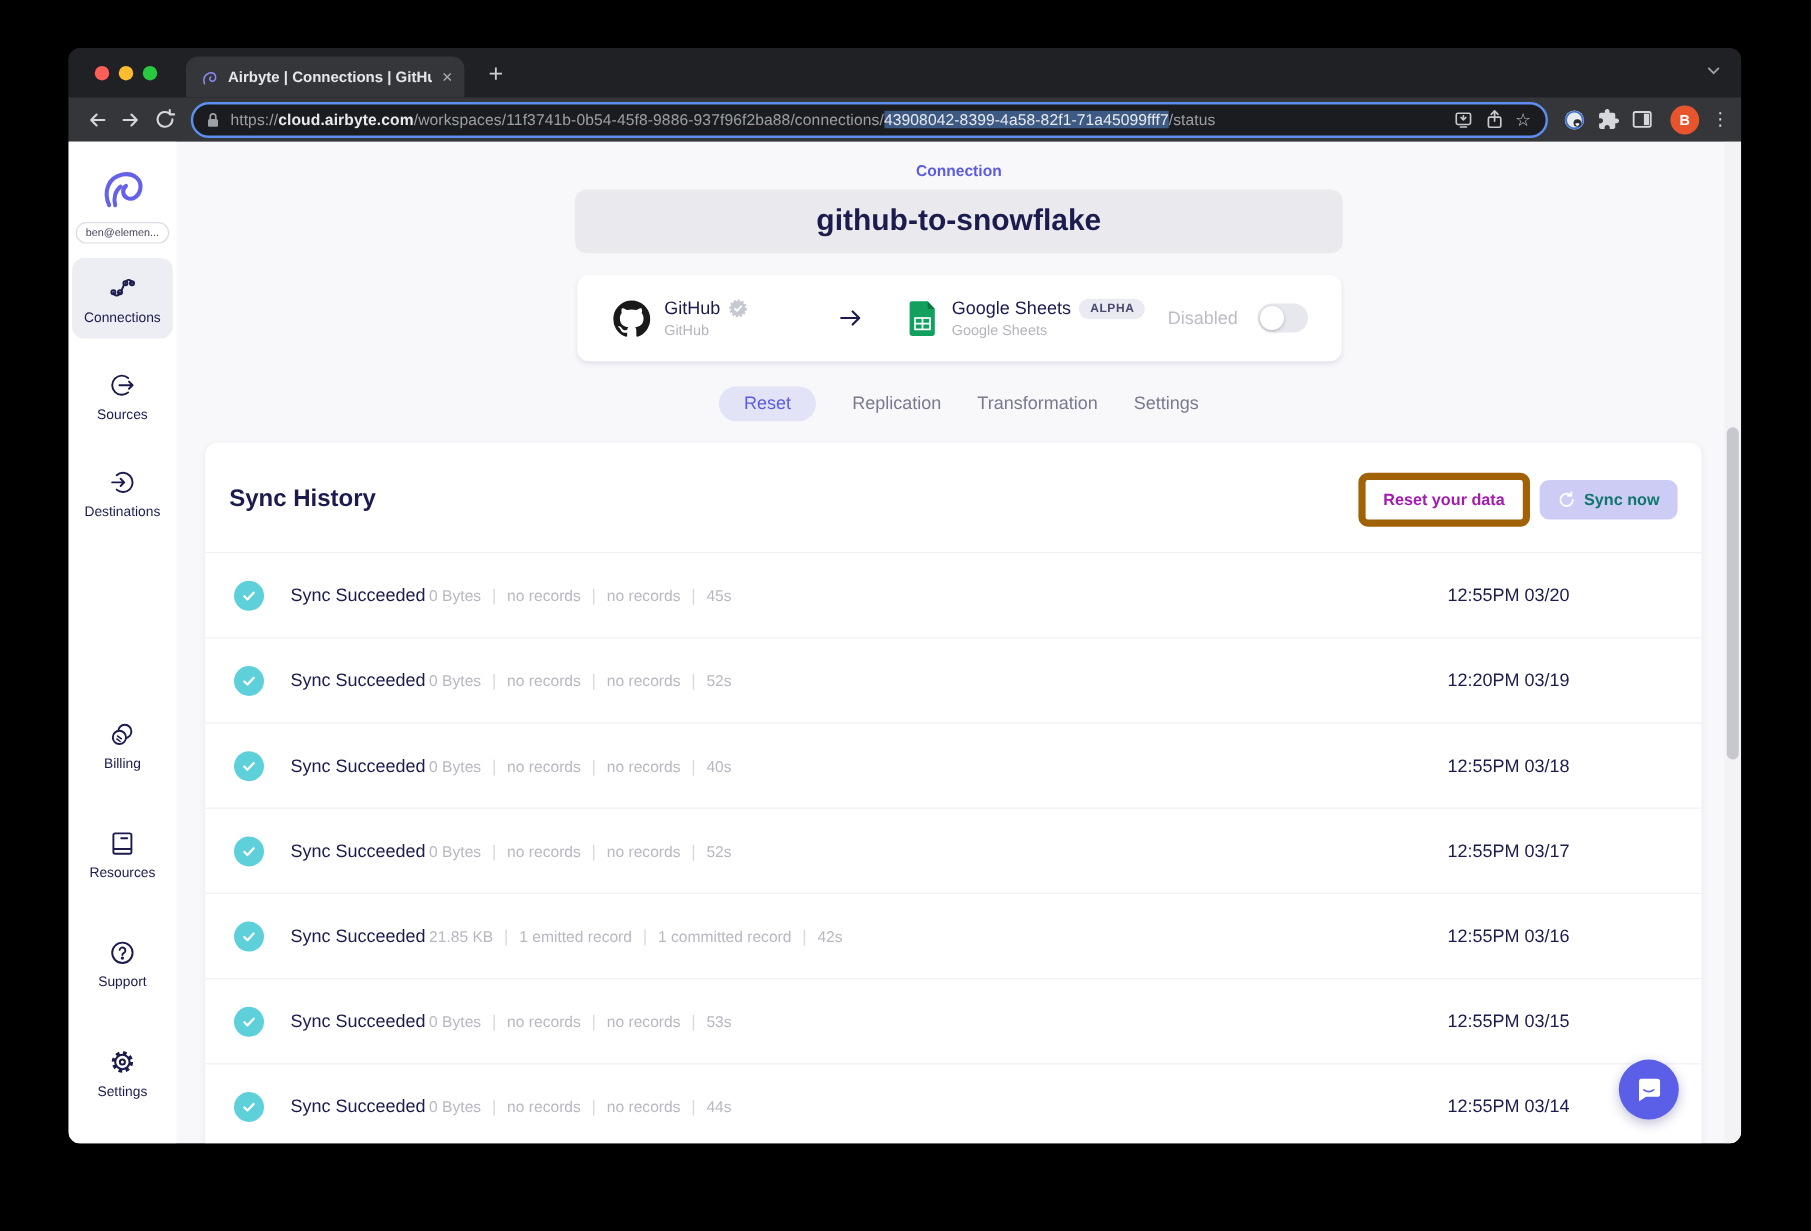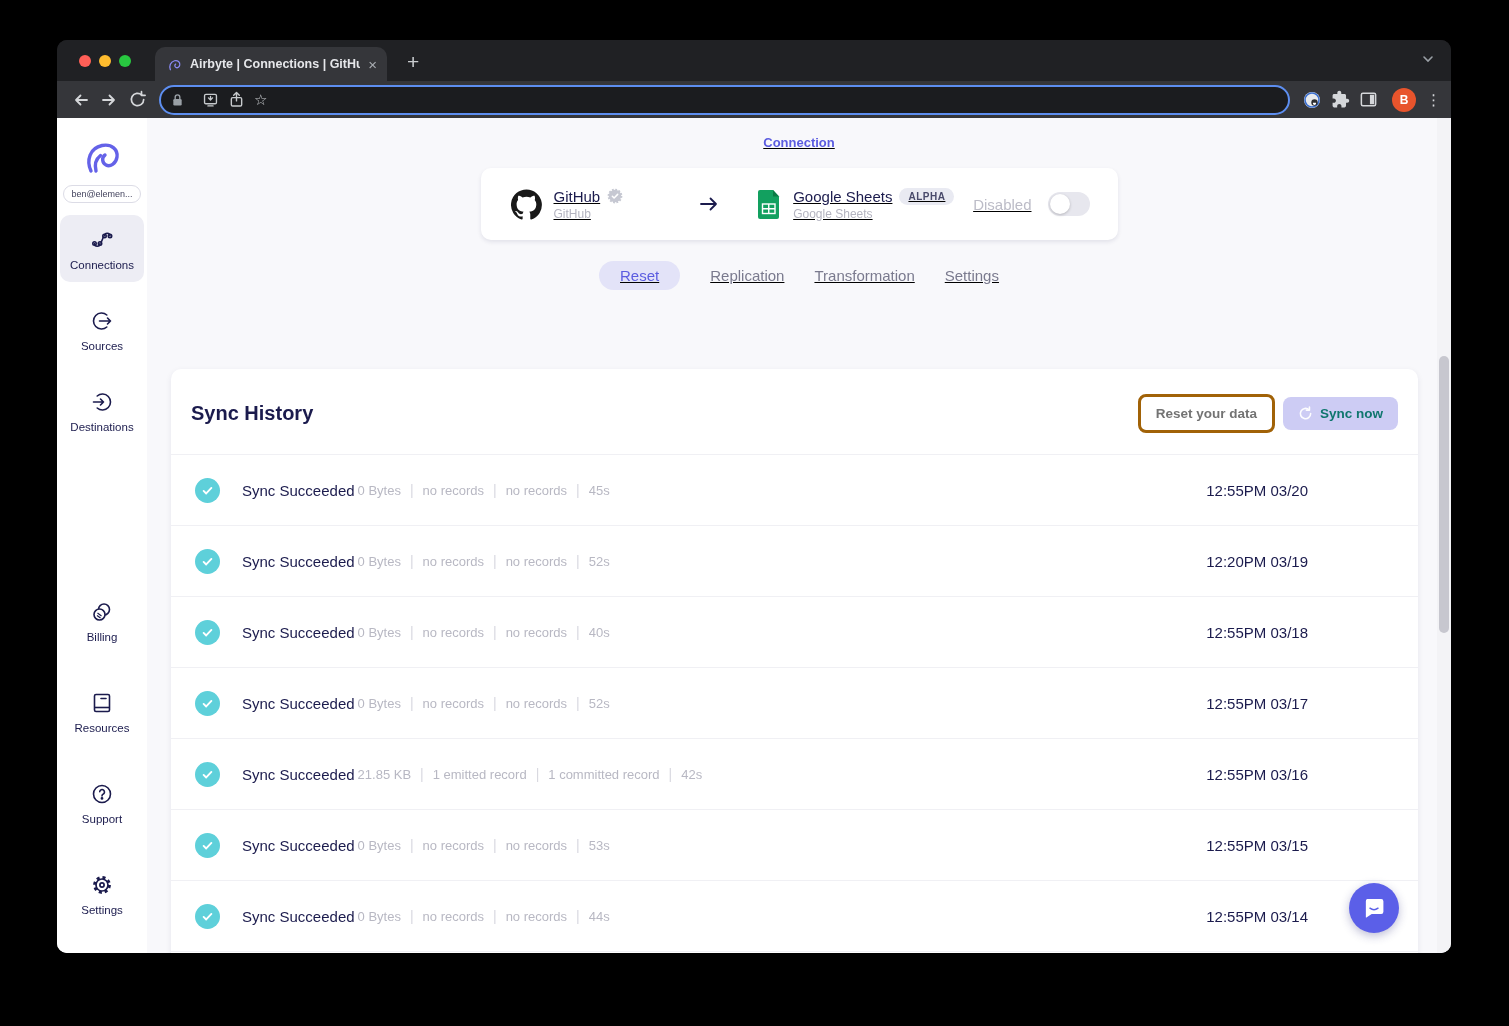--- a/index.html
+++ b/index.html
@@ -31,21 +31,21 @@
   .content { flex:1; display:flex; background:#f8f8fb; overflow:hidden; position:relative; }
   .sidebar { width:90px; background:#ffffff; display:flex; flex-direction:column; align-items:center; padding-top:18px; flex-shrink:0; }
   .ws-badge { margin-top:9px; border:1px solid #dcdce6; border-radius:10px; font-size:9px; color:#44445e; padding:3px 7px; background:#fff; white-space:nowrap; }
   .nav-item { width:84px; display:flex; flex-direction:column; align-items:center; gap:7px; padding:13px 0 11px; border-radius:10px; color:#1b1b4d; }
   .nav-item.active { background:#ededf4; }
   .nav-item .lbl { font-size:11.5px; }
   .nav-top { margin-top:12px; display:flex; flex-direction:column; gap:14px; align-items:center; }
   .nav-bottom { margin-top:auto; display:flex; flex-direction:column; gap:24px; align-items:center; padding-bottom:26px; }
   .sideicon { width:24px; height:24px; }
 
-  .main { flex:1; position:relative; overflow:hidden;text-decoration:underline; }
+  .main { flex:1; position:relative; overflow:hidden; }
   .eyebrow { text-align:center; margin-top:17px; color:#5b5ce0; font-weight:bold; font-size:13px; }
   .title-box { width:640px; margin:8px auto 0; height:53px; background:#e9e9ee; border-radius:10px; display:flex; align-items:center; justify-content:center; font-size:25px; font-weight:bold; color:#1b1b4d; }
   .conn-card { width:637px; margin:18px auto 0; height:72px; background:#fff; border-radius:10px; box-shadow:0 2px 4px rgba(26,26,77,.10); display:flex; align-items:center; padding:0 28px 0 30px; }
   .ep { display:flex; align-items:center; gap:12px; }
   .ep-meta { display:flex; flex-direction:column; gap:2px; }
   .ep-name-row { display:flex; align-items:center; gap:7px; }
   .ep-name { font-size:15px; color:#1b1b4d; }
   .ep-sub { font-size:12px; color:#b4b4c0; }
   .alpha-pill { background:#e9eaf2; color:#494a6b; font-size:10px; font-weight:bold; letter-spacing:.5px; padding:3px 9px; border-radius:9px; }
   .flow-arrow { margin:0 38px 0 76px; color:#1b1b4d; display:flex; }
@@ -56,21 +56,21 @@
 
   .tabs { display:flex; justify-content:center; align-items:center; gap:30px; margin-top:21px; font-size:15px; color:#7a7a8e; }
   .apptab { padding:6px 0; }
   .apptab.active { background:#e3e3f8; color:#5b5ce0; padding:6px 21px; border-radius:999px; }
 
   .sync-card { position:absolute; left:24px; top:251px; width:1247px; bottom:-12px; background:#fff; border-radius:10px; box-shadow:0 2px 6px rgba(26,26,77,.08); overflow:hidden; }
   .sync-header { display:flex; align-items:center; padding:25px 20px 21px 20px; }
   .sync-title { font-size:20px; font-weight:bold; color:#1b1b4d; }
   .hdr-btns { margin-left:auto; display:flex; gap:8px; align-items:center; }
   .btn { border-radius:8px; font-size:13.5px; font-weight:bold; padding:9px 15px; display:flex; align-items:center; gap:7px; font-family:inherit; }
-  .btn-reset { background:#fff; border:3px solid #a16207; color:#737373; }
+  .btn-reset { background:#fff; border:6px solid #a16207; color:#a21caf; }
   .btn-sync { background:#cdccf4; border:none; color:#0f766e; }
 
   .sync-row { display:flex; align-items:center; height:71px; padding:0 110px 0 24px; border-top:1px solid #f0f0f4; }
   .check { width:25px; height:25px; border-radius:50%; background:#5ed0da; display:flex; align-items:center; justify-content:center; margin-right:22px; flex-shrink:0; }
   .row-main { display:flex; flex-direction:row; gap:3px; }
   .row-status { font-size:15px; color:#1b1b4d; }
   .row-stats { font-size:13px; color:#b8b8c3; display:flex; align-items:center; }
   .row-stats .sep { color:#d9d9e0; padding:0 9px; font-size:14px; }
   .row-time { margin-left:auto; font-size:15px; color:#1b1b4d; }
   .row-ghost { height:40px; border-top:1px solid #f0f0f4; }
@@ -120,20 +120,21 @@
           <path d="M16.5 10 a6.5 6.5 0 1 1 -2-4.7" fill="none" stroke="#d5d7da" stroke-width="1.8" stroke-linecap="round"></path>
           <path d="M14.2 1.8 v3.8 h3.8" fill="none" stroke="#d5d7da" stroke-width="1.8" stroke-linecap="round" stroke-linejoin="round"></path>
         </svg>
       </span>
 
     <div class="urlbar">
       <svg width="13" height="14" viewBox="0 0 14 15" style="flex-shrink:0;margin-right:8px;">
           <rect x="2.5" y="6.5" width="9" height="7" rx="1.4" fill="#9aa0a6"></rect>
           <path d="M4.5 6.5 V4.5 a2.5 2.5 0 0 1 5 0 V6.5" fill="none" stroke="#9aa0a6" stroke-width="1.5"></path>
         </svg>
+      <div class="url-text"><span>https://</span><b>cloud.airbyte.com</b><span>/workspaces/11f3741b-0b54-45f8-9886-937f96f2ba88/connections/</span><span class="url-sel">43908042-8399-4a58-82f1-71a45099fff7</span><span>/status</span></div>
       <span class="bar-ic">
           <svg width="17" height="17" viewBox="0 0 20 20">
             <rect x="3" y="4" width="14" height="11" rx="1.6" fill="none" stroke="#c7cacd" stroke-width="1.6"></rect>
             <path d="M10 6.5 v4 M10 10.5 l-2.4-2.4 M10 10.5 l2.4-2.4" stroke="#c7cacd" stroke-width="1.6" fill="none" stroke-linecap="round" stroke-linejoin="round"></path>
             <path d="M7 17.5 h6" stroke="#c7cacd" stroke-width="1.6" stroke-linecap="round"></path>
           </svg>
         </span>
       <span class="bar-ic">
           <svg width="15" height="17" viewBox="0 0 16 18">
             <rect x="2.5" y="7" width="11" height="9" rx="1.4" fill="none" stroke="#c7cacd" stroke-width="1.5"></rect>
@@ -235,20 +236,23 @@
               <circle cx="12" cy="12" r="6" stroke-width="1.7"></circle>
               <circle cx="12" cy="12" r="2.1" stroke-width="1.7"></circle>
             </svg>
           <span class="lbl">Settings</span>
         </div>
       </div>
     </div>
 
     <div class="main">
       <div class="eyebrow">Connection</div>
+      <div class="title-box">
+          <span>github-to-snowflake</span>
+        </div>
 
       <div class="conn-card">
         <div class="ep">
           <svg width="31" height="31" viewBox="0 0 24 24">
               <path fill="#191919" d="M12 .3a12 12 0 0 0-3.8 23.38c.6.12.83-.26.83-.57L9 21.07c-3.34.72-4.04-1.61-4.04-1.61-.55-1.39-1.34-1.76-1.34-1.76-1.08-.74.09-.73.09-.73 1.2.09 1.83 1.24 1.83 1.24 1.07 1.83 2.8 1.3 3.49 1 .1-.78.42-1.31.76-1.61-2.66-.3-5.47-1.33-5.47-5.93 0-1.31.47-2.38 1.24-3.22-.14-.3-.54-1.52.1-3.18 0 0 1-.32 3.3 1.23a11.5 11.5 0 0 1 6 0c2.28-1.55 3.29-1.23 3.29-1.23.64 1.66.24 2.88.12 3.18a4.65 4.65 0 0 1 1.23 3.22c0 4.61-2.8 5.63-5.48 5.92.43.37.81 1.1.81 2.22l-.01 3.29c0 .31.2.69.82.57A12 12 0 0 0 12 .3z"></path>
             </svg>
           <div class="ep-meta">
             <div class="ep-name-row">
               <span class="ep-name">GitHub</span>
               <svg width="16" height="16" viewBox="0 0 18 18">

